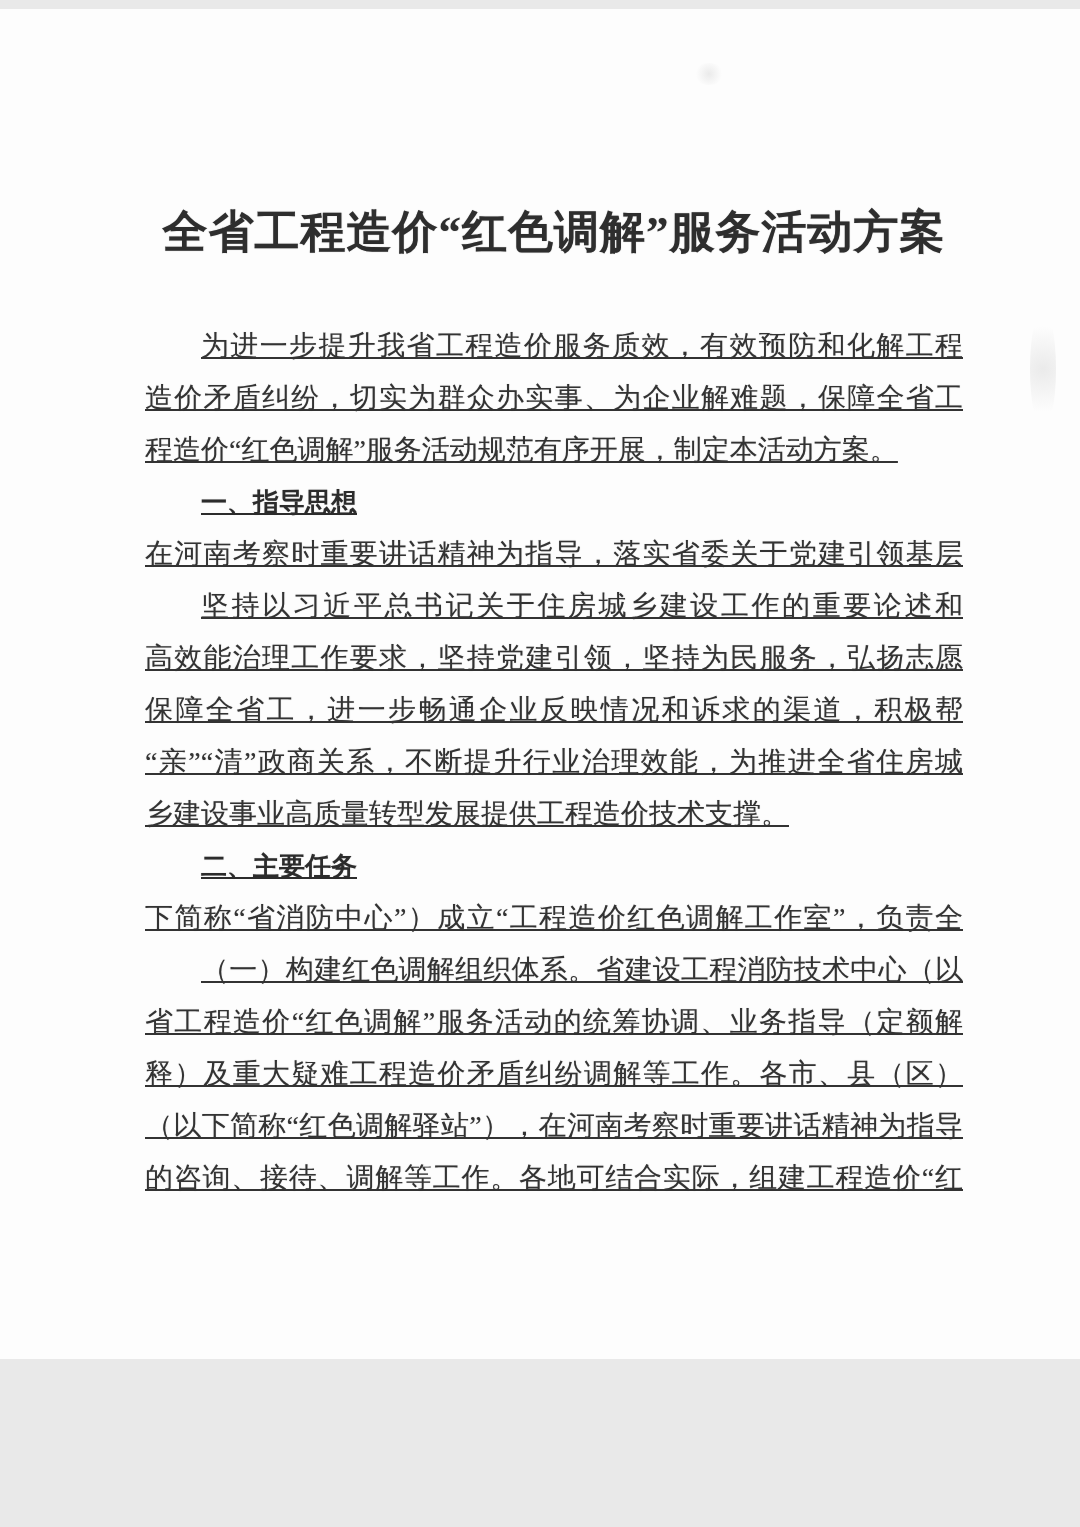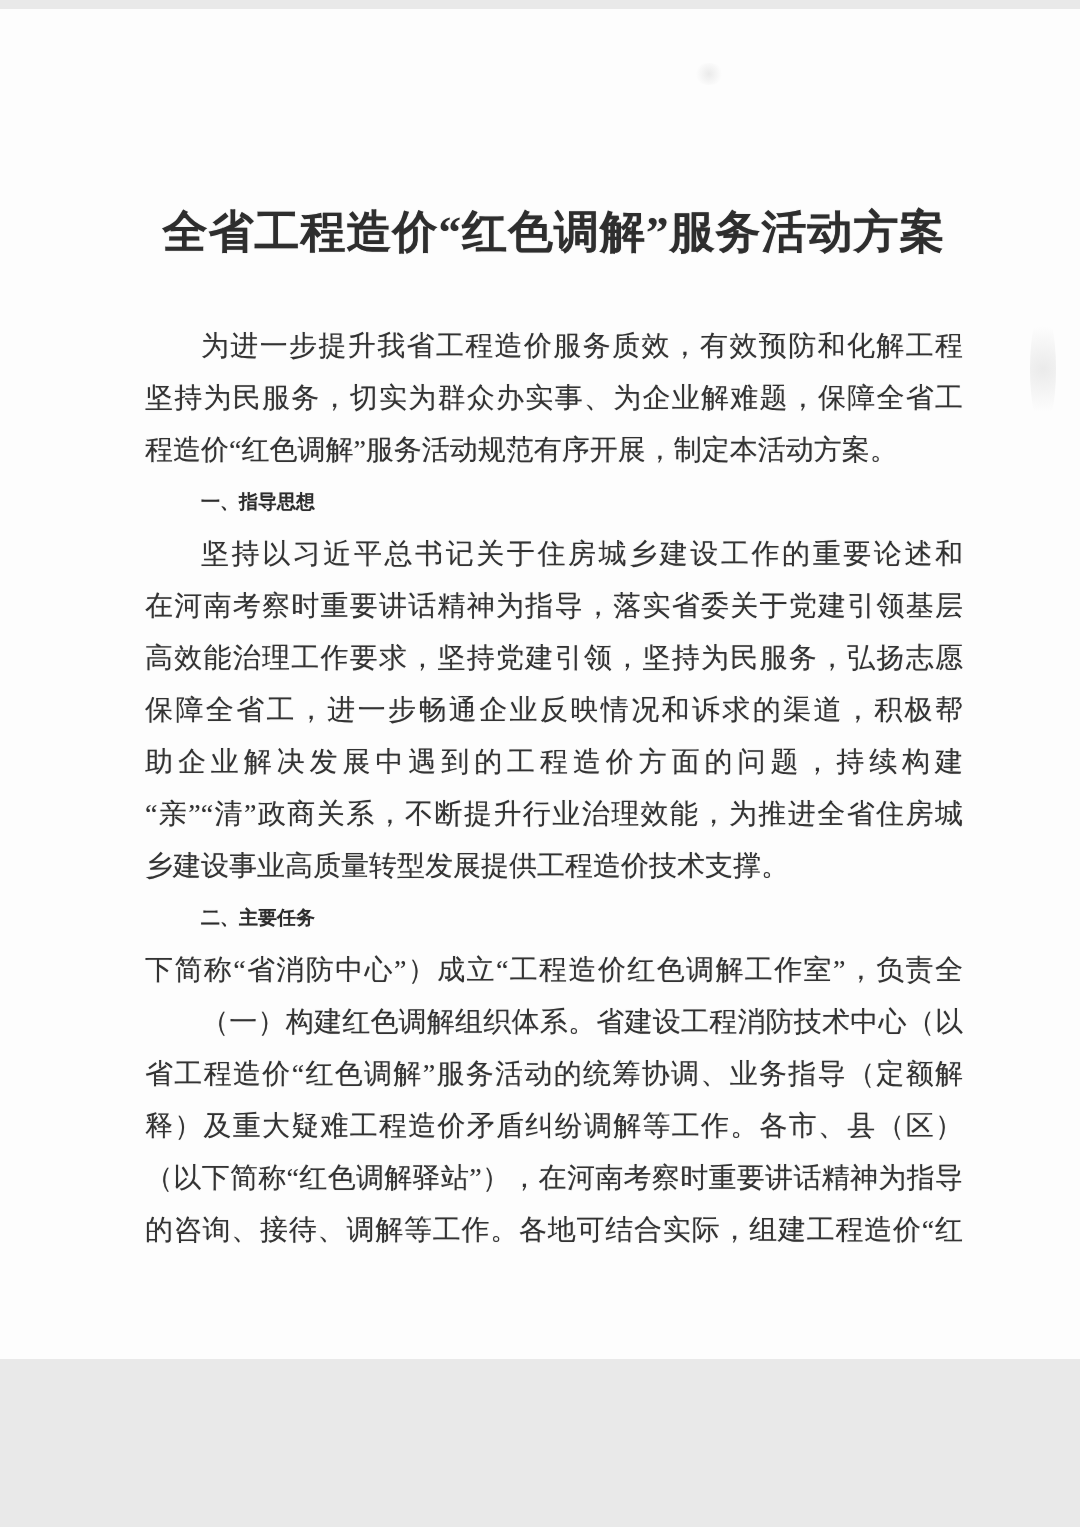--- a/index.html
+++ b/index.html
@@ -37,33 +37,34 @@
     top: 311px;
     width: 818px;
   }
   .line {
     height: 52px;
     line-height: 52px;
     font-size: 28px;
     color: #333333;
     text-shadow: 0 0 1px rgba(60,60,60,0.35);
     overflow: hidden;
+    text-decoration: underline;
   }
   .line.justify {
     text-align: justify;
     text-align-last: justify;
     text-justify: inter-character;
   }
   .line.indent {
     text-indent: 56px;
   }
   .line.heading {
     font-family: "Liberation Sans", "DejaVu Sans", sans-serif;
     font-weight: 700;
-    font-size: 19px;
+    font-size: 26px;
     color: #2c2c2c;
   }
   .page-number {
     position: absolute;
     left: 176px;
     top: 1358px;
     font-size: 27px;
     line-height: 40px;
     letter-spacing: 6px;
     color: #3a3a3a;
@@ -81,28 +82,27 @@
 <body>
 
 <div class="page">
   <div class="smudge smudge-1"></div>
   <div class="smudge smudge-2"></div>
 
   <h1 class="title">全省工程造价“红色调解”服务活动方案</h1>
 
   <div class="body-col" id="body-lines">
       <div class="line indent justify">为进一步提升我省工程造价服务质效，有效预防和化解工程</div>
-      <div class="line justify">坚持为民服务，切实为群众办实事、为企业解难题，保障全省工</div>
+      <div class="line justify">造价矛盾纠纷，切实为群众办实事、为企业解难题，保障全省工</div>
       <div class="line">程造价“红色调解”服务活动规范有序开展，制定本活动方案。</div>
       <div class="line heading indent">一、指导思想</div>
+      <div class="line justify">在河南考察时重要讲话精神为指导，落实省委关于党建引领基层</div>
       <div class="line indent justify">坚持以习近平总书记关于住房城乡建设工作的重要论述和</div>
-      <div class="line justify">在河南考察时重要讲话精神为指导，落实省委关于党建引领基层</div>
       <div class="line justify">高效能治理工作要求，坚持党建引领，坚持为民服务，弘扬志愿</div>
       <div class="line justify">保障全省工，进一步畅通企业反映情况和诉求的渠道，积极帮</div>
-      <div class="line justify">助企业解决发展中遇到的工程造价方面的问题，持续构建</div>
       <div class="line justify">“亲”“清”政商关系，不断提升行业治理效能，为推进全省住房城</div>
       <div class="line">乡建设事业高质量转型发展提供工程造价技术支撑。</div>
       <div class="line heading indent">二、主要任务</div>
       <div class="line justify">下简称“省消防中心”）成立“工程造价红色调解工作室”，负责全</div>
       <div class="line indent justify">（一）构建红色调解组织体系。省建设工程消防技术中心（以</div>
       <div class="line justify">省工程造价“红色调解”服务活动的统筹协调、业务指导（定额解</div>
       <div class="line justify">释）及重大疑难工程造价矛盾纠纷调解等工作。各市、县（区）</div>
       <div class="line justify">（以下简称“红色调解驿站”），在河南考察时重要讲话精神为指导</div>
       <div class="line justify">的咨询、接待、调解等工作。各地可结合实际，组建工程造价“红</div>
     </div>

